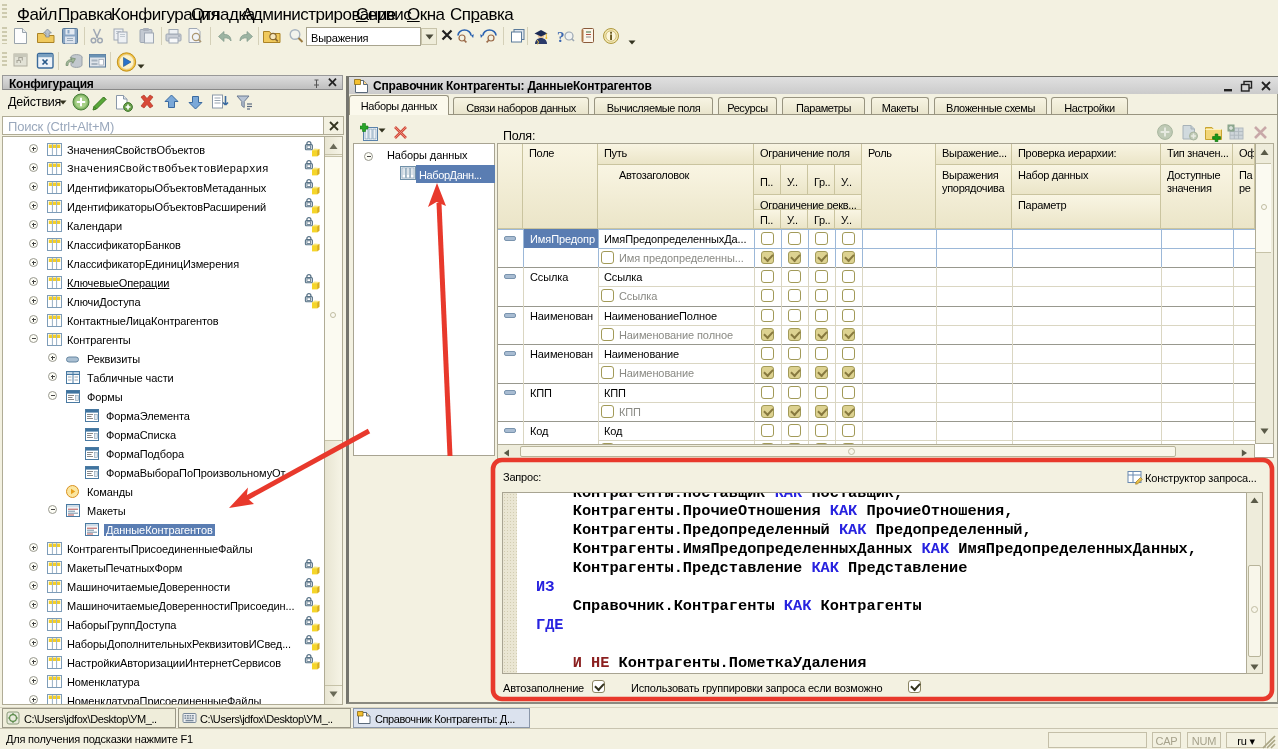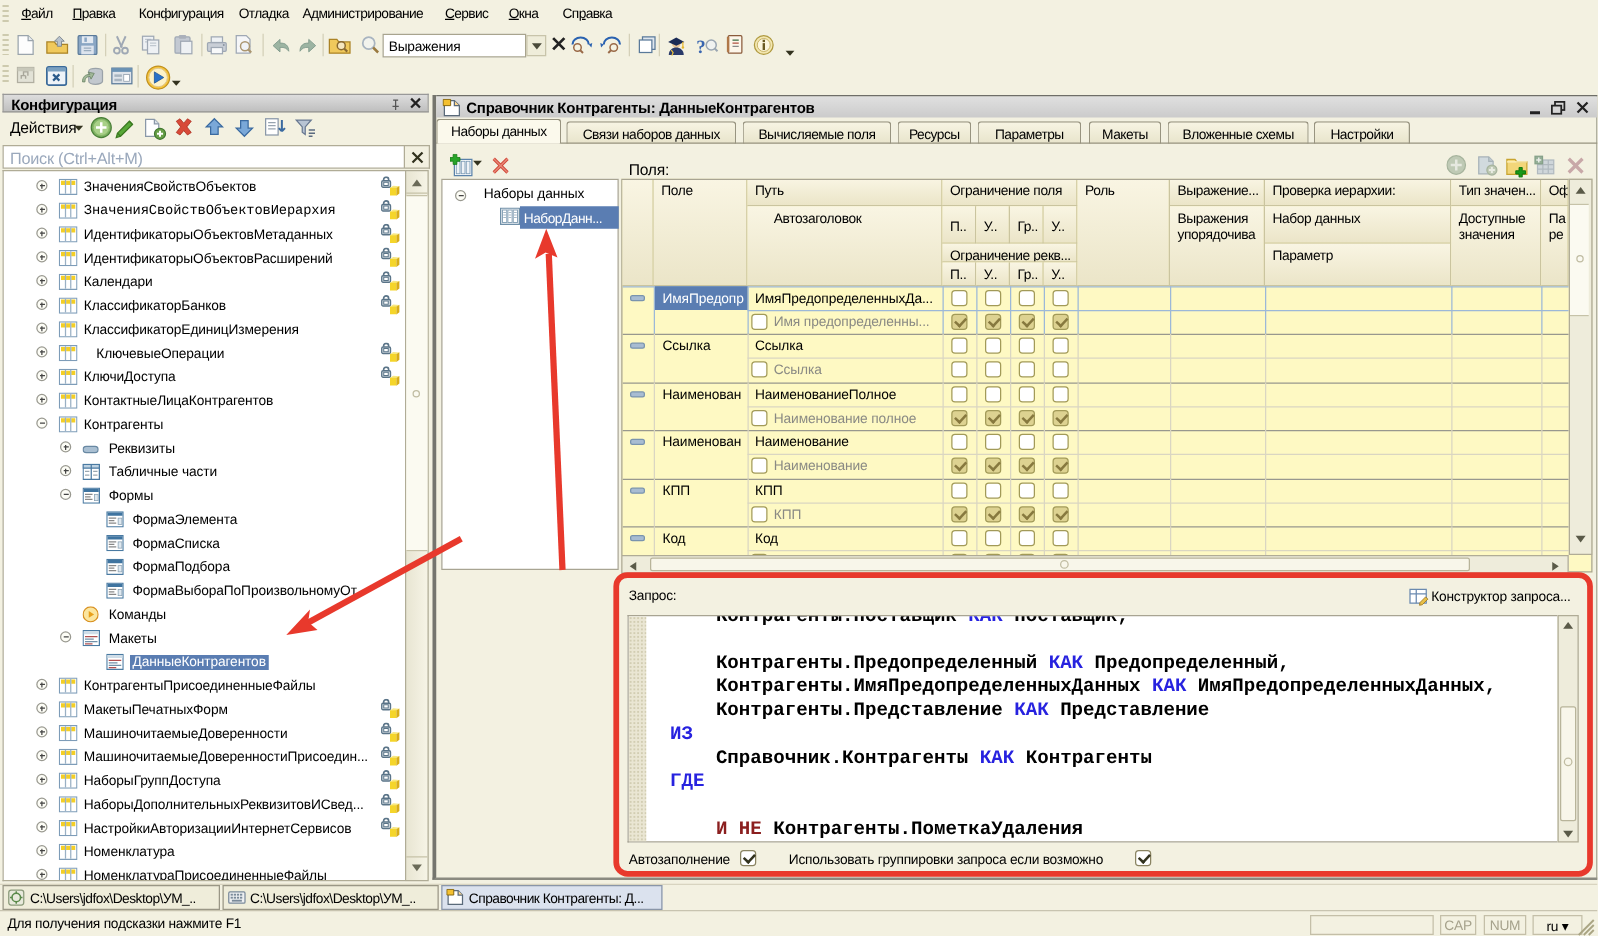--- a/index.html
+++ b/index.html
@@ -14,21 +14,21 @@
 .exp.plus b { position:absolute; left:2.9px; top:1.8px; width:1.2px; height:4px; background:#444; }
 .cb { position:absolute; width:13px; height:13px; border:1px solid #a29a58; border-radius:3px; background:#fff; }
 .cb.on { background:#ddd291; }
 .cb.on:after { content:""; position:absolute; left:2.2px; top:2.4px; width:6.6px; height:3.8px; border-left:2.3px solid #87793f; border-bottom:2.3px solid #87793f; transform:rotate(-47deg); }
 .cb.onk:after { content:""; position:absolute; left:2.2px; top:2.4px; width:6.6px; height:3.8px; border-left:2.2px solid #33331f; border-bottom:2.2px solid #33331f; transform:rotate(-47deg); }
 .hcell { position:absolute; background:linear-gradient(#f9f5e3,#ebe5c8); border-right:1px solid #cac49f; border-bottom:1px solid #cac49f; font-size:11px; letter-spacing:-0.3px; padding:4px 0 0 6px; overflow:hidden; white-space:nowrap; }
 .gcell { position:absolute; overflow:hidden; font-size:11px; letter-spacing:-0.1px; padding-top:4px; white-space:nowrap; }
 .qline { position:absolute; white-space:pre; font-family:"Liberation Mono", monospace; font-size:15.3px; font-weight:bold; letter-spacing:0; }
 .kw { color:#2722df; }
 .kw2 { color:#8b1f1f; }
-.mi { position:absolute; top:5px; font-size:11px; letter-spacing:-0.5px; }
+.mi { position:absolute; top:5px; font-size:17px; letter-spacing:-0.5px; }
 .sbox { position:absolute; top:3px; height:16px; border:1px solid #c4bfa8; font-size:11px; text-align:center; padding-top:2px; color:#a6a28c; }
 .wtab { position:absolute; top:0; height:20px; border:1px solid #9a9786; background:#efedda; font-size:11px; letter-spacing:-0.4px; padding:4px 4px 0 21px; overflow:hidden; white-space:nowrap; }
 .tab { position:absolute; height:18px; border:1px solid #989480; border-bottom:none; border-radius:3px 3px 0 0; background:linear-gradient(#f7f4e3,#e8e4cb); text-align:center; padding-top:4px; font-size:11px; letter-spacing:-0.4px; overflow:hidden; }
 </style>
 </head>
 <body>
 
 <div style="position:absolute;left:0;top:0;width:1278px;height:22px;">
 <div class="grip" style="left:2px; top:4px; height:15px;"></div>
 <span class="mi" style="left:17px;"><u>Ф</u>айл</span>
@@ -423,21 +423,21 @@
         </div>
         <svg class="ico" style="left:44px;top:3px;" width="15" height="13">
           <rect x="0.5" y="0.5" width="14" height="12" fill="#fff" stroke="#7d9cb8"></rect>
           <rect x="1.5" y="1.5" width="12" height="3.6" fill="#fff"></rect>
           <rect x="1.8" y="1.6" width="3.2" height="3.4" fill="#f4cf26"></rect>
           <rect x="5.9" y="1.6" width="3.2" height="3.4" fill="#f4cf26"></rect>
           <rect x="10" y="1.6" width="3.2" height="3.4" fill="#f4cf26"></rect>
           <line x1="5.4" y1="1" x2="5.4" y2="12" stroke="#9ab0c4" stroke-width="1"></line>
           <line x1="9.6" y1="1" x2="9.6" y2="12" stroke="#9ab0c4" stroke-width="1"></line>
         </svg>
-        <span class="ttxt" style="left:74px;">КлючевыеОперации</span>
+        <span class="ttxt" style="left:64px;text-decoration:underline;">КлючевыеОперации</span>
         <svg class="ico" style="left:301px;top:1px;" width="18" height="17">
           <rect x="1.4" y="3.6" width="7" height="5.2" rx="1" fill="#dfe6ea" stroke="#5a7488" stroke-width="1.1"></rect>
           <rect x="3" y="4.8" width="3.6" height="2.6" fill="#fff" stroke="#5a7488" stroke-width="0.8"></rect>
           <path d="M2.9 3.4 V2.6 a2 1.9 0 0 1 4 0 V3.4" fill="none" stroke="#5a7488" stroke-width="1.3"></path>
           <path d="M8 9.2 l2.5-1.7 5 0.5 -2.4 1.7 z" fill="#f8e780"></path>
           <path d="M8 9.2 h5.1 v6.2 h-5.1 z" fill="#f5d52a"></path>
           <path d="M13.1 9.4 l2.4-1.7 v6 l-2.4 1.8 z" fill="#d8ad18"></path>
         </svg>
       </div>
 <div class="trow" style="top:155px;">
@@ -906,21 +906,21 @@
         <line x1="6.9" y1="4" x2="9.1" y2="4"></line>
         <line x1="6.9" y1="6" x2="9.1" y2="6"></line>
         <line x1="6.9" y1="8" x2="9.1" y2="8"></line>
         <line x1="11.2" y1="4" x2="13.4" y2="4"></line>
         <line x1="11.2" y1="6" x2="13.4" y2="6"></line>
         <line x1="11.2" y1="8" x2="13.4" y2="8"></line>
       </g>
     </svg>
 <div style="position:absolute;left:62px;top:21px;width:79px;height:18px;background:#5a7db2;color:#fff;font-size:11px;letter-spacing:-0.4px;padding:4px 0 0 3px;white-space:nowrap;overflow:hidden;">НаборДанн...</div>
 </div>
-<div style="position:absolute;left:497px;top:143px;width:777px;height:315px;background:#fef9c3;border:1px solid #a8a492;overflow:hidden;z-index:5;">
+<div style="position:absolute;left:497px;top:143px;width:777px;height:315px;background:#ffffff;border:1px solid #a8a492;overflow:hidden;z-index:5;">
 <div class="hcell" style="left:-1px;top:-1px;width:26px;height:86px;"></div>
 <div class="hcell" style="left:25px;top:-1px;width:75px;height:86px;">Поле</div>
 <div class="hcell" style="left:100px;top:-1px;width:156px;height:22px;">Путь</div>
 <div class="hcell" style="left:100px;top:21px;width:156px;height:64px;padding-left:21px;">Автозаголовок</div>
 <div class="hcell" style="left:256px;top:-1px;width:108px;height:22px;">Ограничение поля</div>
 <div class="hcell" style="left:256px;top:21px;width:27px;height:30px;padding-top:11px;">П..</div>
 <div class="hcell" style="left:283px;top:21px;width:27px;height:30px;padding-top:11px;">У..</div>
 <div class="hcell" style="left:310px;top:21px;width:27px;height:30px;padding-top:11px;">Гр..</div>
 <div class="hcell" style="left:337px;top:21px;width:27px;height:30px;padding-top:11px;">У..</div>
 <div class="hcell" style="left:256px;top:51px;width:108px;height:15px;">Ограничение рекв...</div>
@@ -1119,20 +1119,21 @@
 <svg class="ico" style="left:1127px;top:470px;" width="17" height="15">
     <rect x="1" y="1.5" width="13" height="11" fill="#fff" stroke="#6a8ab0"></rect>
     <line x1="1" y1="5" x2="14" y2="5" stroke="#6a8ab0"></line>
     <line x1="6" y1="1.5" x2="6" y2="12.5" stroke="#6a8ab0"></line>
     <path d="M9 12 l4.5-4.5 1.8 1.8 L10.8 13.8 8.6 14.2 z" fill="#e8c048" stroke="#a07820" stroke-width="0.7"></path>
   </svg>
 <span style="position:absolute;left:1145px;top:472px;z-index:6;">Конструктор запроса...</span>
 <div style="position:absolute;left:502px;top:492px;width:744px;height:182px;background:#fff;border:1px solid #a8a492;border-right:none;overflow:hidden;z-index:6;">
 <div style="position:absolute;left:0;top:0;width:14px;height:182px;background:#eae6d3;background-image:radial-gradient(#d2cdb2 35%, transparent 36%);background-size:3px 3px;"></div>
 <div class="qline" style="left:33px;top:-9px;">    Контрагенты.Поставщик <span class="kw">КАК</span> Поставщик,</div>
+<div class="qline" style="left:33px;top:9px;">    Контрагенты.ПрочиеОтношения <span class="kw">КАК</span> ПрочиеОтношения,</div>
 <div class="qline" style="left:33px;top:28px;">    Контрагенты.Предопределенный <span class="kw">КАК</span> Предопределенный,</div>
 <div class="qline" style="left:33px;top:47px;">    Контрагенты.ИмяПредопределенныхДанных <span class="kw">КАК</span> ИмяПредопределенныхДанных,</div>
 <div class="qline" style="left:33px;top:66px;">    Контрагенты.Представление <span class="kw">КАК</span> Представление</div>
 <div class="qline" style="left:33px;top:85px;"><span class="kw">ИЗ</span></div>
 <div class="qline" style="left:33px;top:104px;">    Справочник.Контрагенты <span class="kw">КАК</span> Контрагенты</div>
 <div class="qline" style="left:33px;top:123px;"><span class="kw">ГДЕ</span></div>
 <div class="qline" style="left:33px;top:161px;">    <span class="kw2">И НЕ</span> Контрагенты.ПометкаУдаления</div>
 </div>
 <div style="position:absolute;left:1246px;top:492px;width:17px;height:182px;background:#eeecdb;border:1px solid #b0ac96;z-index:6;">
 <svg class="ico" style="left:3px;top:4px;" width="9" height="7">

